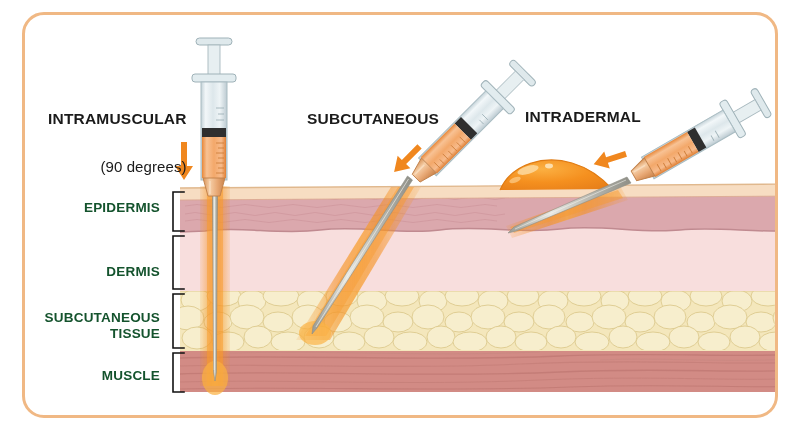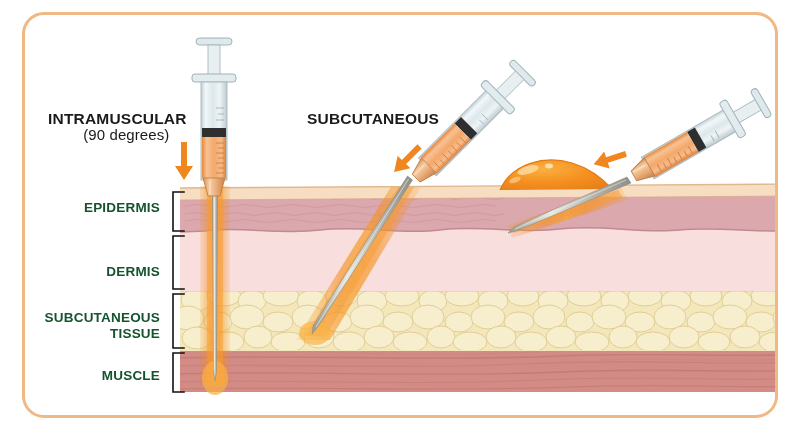--- a/index.html
+++ b/index.html
@@ -52,21 +52,21 @@
     font-size: 15.5px;
     letter-spacing: 0.2px;
   }
   .lbl .angle {
     display: block;
     font-size: 15px;
     font-weight: normal;
     letter-spacing: 0.1px;
   }
   .route-im   { left: 48px;  top: 110px; text-align: left; }
-  .route-im .angle { text-align: center; padding-left: 18px; }
+  .route-im .angle { text-align: right; padding-left: 18px; margin-top: 32px; }
   .route-sc   { left: 307px; top: 110px; text-align: center; }
   .route-id   { left: 525px; top: 108px; text-align: center; }
 
   .layerlbl {
     position: absolute;
     color: #14532d;
     font-family: "Liberation Sans", sans-serif;
     font-weight: bold;
     font-size: 13.5px;
     letter-spacing: 0.2px;
@@ -425,20 +425,21 @@
   <div class="lbl route-im">
     <span class="route">INTRAMUSCULAR</span>
     <span class="angle">(90 degrees)</span>
   </div>
 
   <div class="lbl route-sc">
     <span class="route">SUBCUTANEOUS</span>
   </div>
 
   <div class="lbl route-id">
+    <span class="route">INTRADERMAL</span>
   </div>
 
   <div class="layerlbl ll-epidermis">EPIDERMIS</div>
   <div class="layerlbl ll-dermis">DERMIS</div>
   <div class="layerlbl ll-subq">SUBCUTANEOUS
 TISSUE</div>
   <div class="layerlbl ll-muscle">MUSCLE</div>
 
 </div>
 

